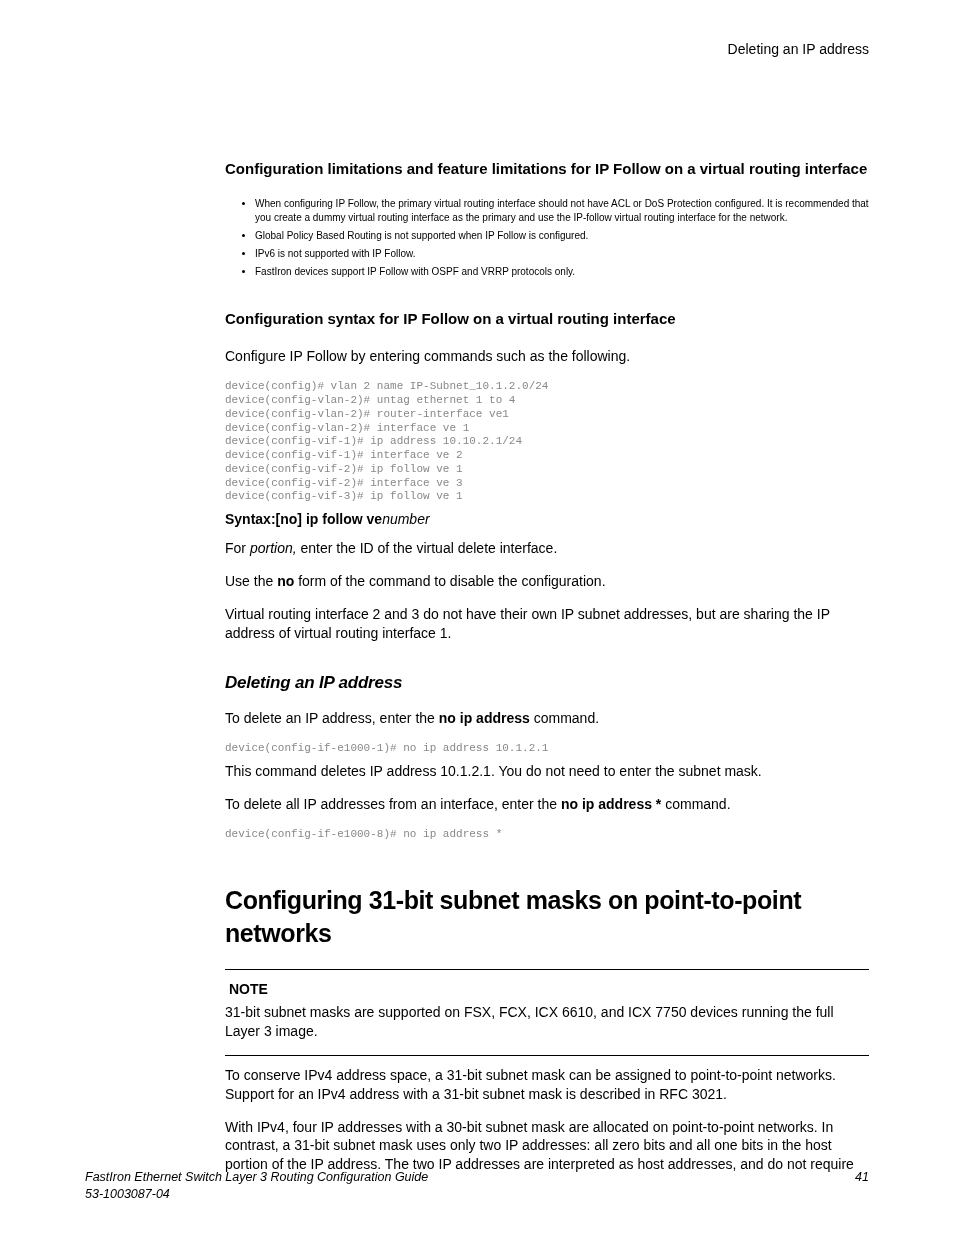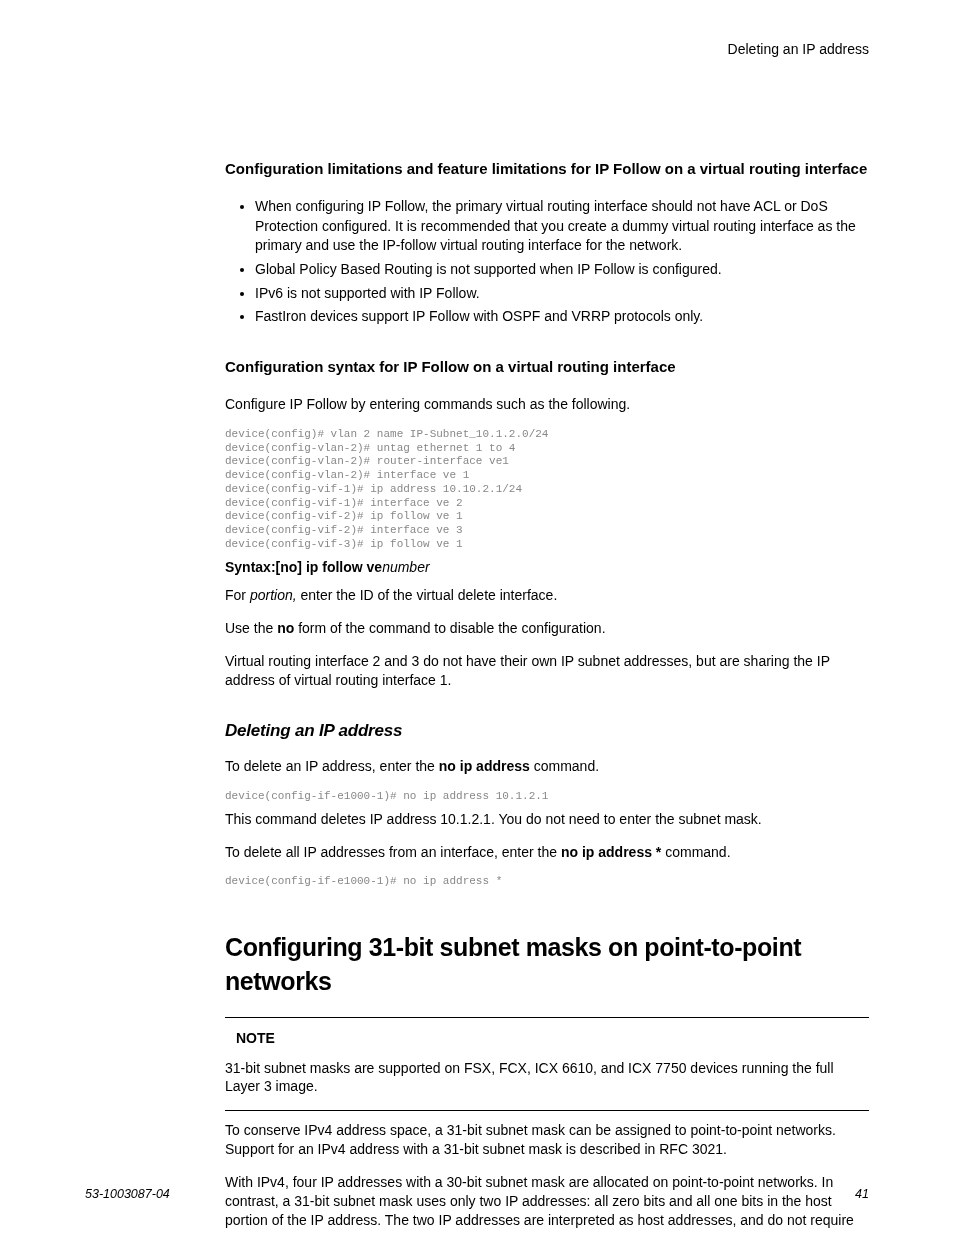--- a/index.html
+++ b/index.html
@@ -30,21 +30,21 @@
     font-weight: bold;
     font-size: 15px;
     margin: 0 0 18px 0;
   }
   ul.bullets {
     margin: 0 0 30px 0;
     padding-left: 30px;
   }
   ul.bullets li {
     margin-bottom: 4px;
-    font-size: 14px;
+    font-size: 10px;
     line-height: 1.4;
   }
   .intro {
     margin: 0 0 14px 0;
   }
   pre.code {
     font-family: "Courier New", Courier, monospace;
     font-size: 11px;
     color: #888;
     margin: 0 0 6px 0;
@@ -72,21 +72,21 @@
     margin: 42px 0 10px 0;
     letter-spacing: -0.4px;
   }
   hr.rule {
     border: none;
     border-top: 1px solid #000;
     margin: 18px 0 10px 0;
   }
   .note-label {
     font-weight: bold;
-    margin: 11px;
+    margin: 4px;
   }
   .footer {
     position: absolute;
     left: 85px;
     right: 85px;
     bottom: 32px;
     font-style: italic;
     font-size: 12.5px;
     display: flex;
     justify-content: space-between;
@@ -135,29 +135,30 @@
 
   <div class="h2">Deleting an IP address</div>
   <p class="para">
     <span>To delete an IP address, enter the </span><span class="inline-bold">no ip address</span><span> command.</span>
   </p>
   <pre class="code">device(config-if-e1000-1)# no ip address 10.1.2.1</pre>
   <p class="para">This command deletes IP address 10.1.2.1. You do not need to enter the subnet mask.</p>
   <p class="para">
     <span>To delete all IP addresses from an interface, enter the </span><span class="inline-bold">no ip address *</span><span> command.</span>
   </p>
-  <pre class="code">device(config-if-e1000-1)# no ip address *</pre>
+  <pre class="code">device(config-if-e1000-8)# no ip address *</pre>
 
   <div class="h1">Configuring 31-bit subnet masks on point-to-point networks</div>
   <hr class="rule">
   <p class="note-label">NOTE</p>
   <p class="para" style="margin-top:0">31-bit subnet masks are supported on FSX, FCX, ICX 6610, and ICX 7750 devices running the full Layer 3 image.</p>
   <hr class="rule" style="margin-top:2px">
   <p class="para">To conserve IPv4 address space, a 31-bit subnet mask can be assigned to point-to-point networks. Support for an IPv4 address with a 31-bit subnet mask is described in RFC 3021.</p>
   <p class="para">With IPv4, four IP addresses with a 30-bit subnet mask are allocated on point-to-point networks. In contrast, a 31-bit subnet mask uses only two IP addresses: all zero bits and all one bits in the host portion of the IP address. The two IP addresses are interpreted as host addresses, and do not require</p>
 
   <div class="footer">
     <div>
+      <div>FastIron Ethernet Switch Layer 3 Routing Configuration Guide</div>
       <div>53-1003087-04</div>
     </div>
     <div class="pageno">41</div>
   </div>
 </div>
 
 </body></html>

